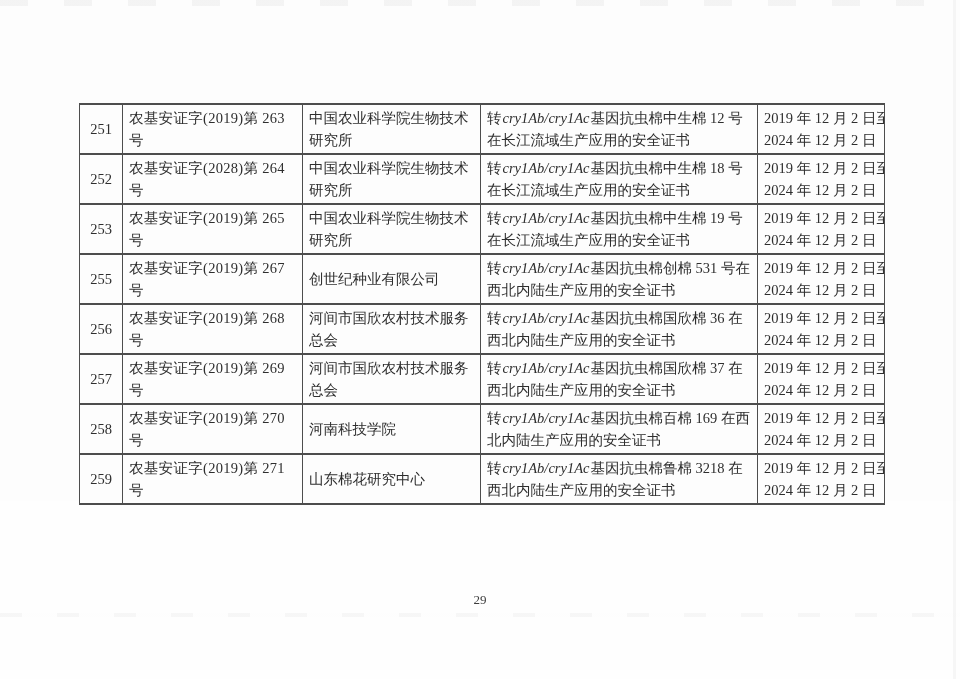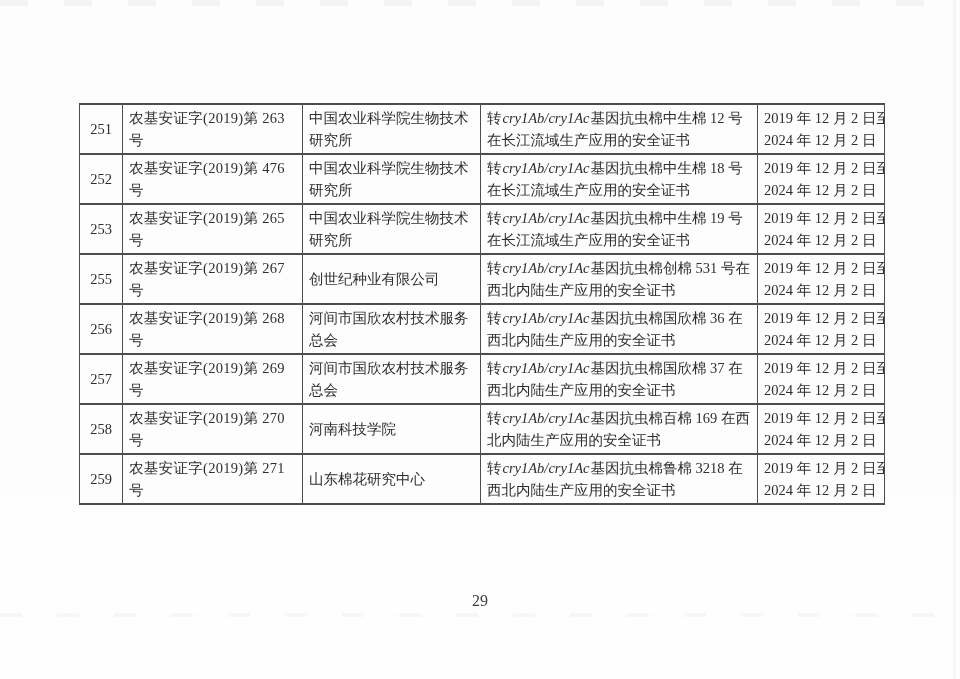--- a/index.html
+++ b/index.html
@@ -55,21 +55,21 @@
   td.c-cert { padding-left: 10px; letter-spacing: .3px; }
   td.c-inst { padding-left: 8px; font-family: Liberation Serif, serif; }
   td.c-desc { padding-left: 7px; padding-right: 4px; }
   td.c-date { padding-left: 5px; padding-right: 2px; font-family: Liberation Serif, serif; }
   .gene { font-style: italic; margin: 0 1px; }
   .date-line { display: block; white-space: nowrap; }
   .page-number {
     position: absolute;
     top: 592px; left: 0; width: 960px;
     text-align: center;
-    font-size: 16px;
+    font-size: 13px;
     color: #3c3c3c;
   }
 </style>
 </head>
 <body>
 
 <div class="page">
   <div class="scan-edge-top"></div>
   <div class="scan-edge-bottom"></div>
   <div class="scan-edge-right"></div>
@@ -90,21 +90,21 @@
         <td class="c-inst">中国农业科学院生物技术研究所</td>
         <td class="c-desc"><span>转</span><span class="gene">cry1Ab/cry1Ac</span><span>基因抗虫棉中生棉 12 号在长江流域生产应用的安全证书</span></td>
         <td class="c-date">
             <span class="date-line">2019 年 12 月 2 日至</span>
             <span class="date-line">2024 年 12 月 2 日</span>
           </td>
       </tr>
 
       <tr>
         <td class="c-no">252</td>
-        <td class="c-cert">农基安证字(2019)第 476 号</td>
+        <td class="c-cert">农基安证字(2028)第 264 号</td>
         <td class="c-inst">中国农业科学院生物技术研究所</td>
         <td class="c-desc"><span>转</span><span class="gene">cry1Ab/cry1Ac</span><span>基因抗虫棉中生棉 18 号在长江流域生产应用的安全证书</span></td>
         <td class="c-date">
             <span class="date-line">2019 年 12 月 2 日至</span>
             <span class="date-line">2024 年 12 月 2 日</span>
           </td>
       </tr>
 
       <tr>
         <td class="c-no">253</td>

